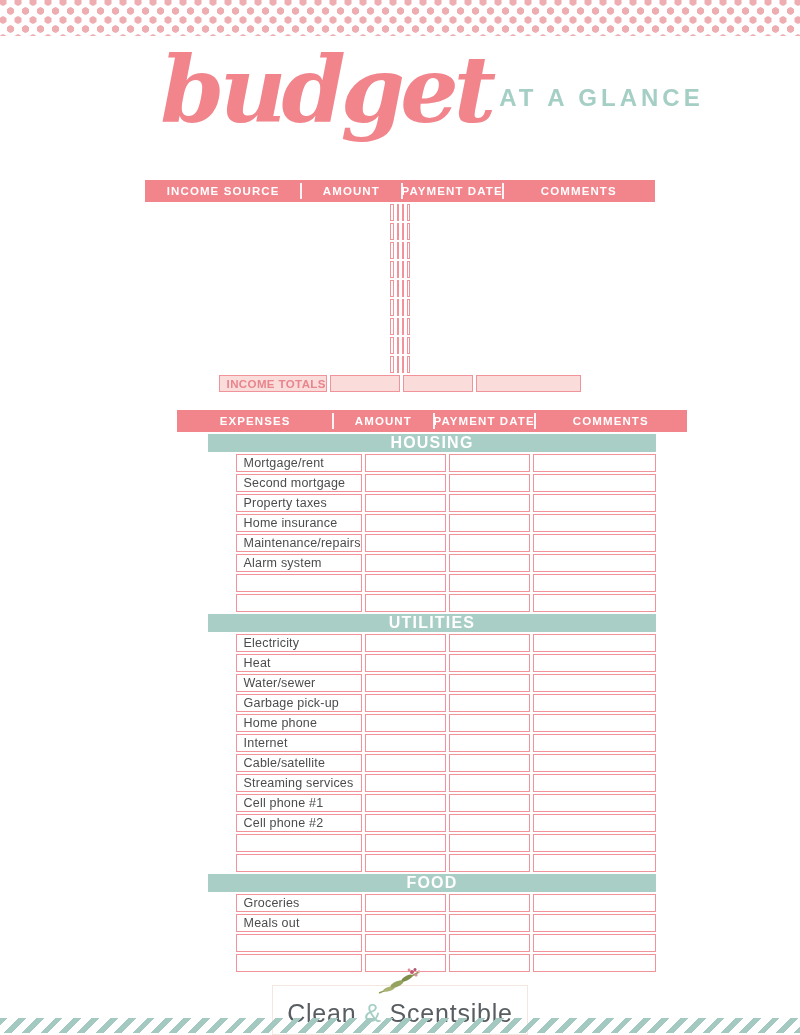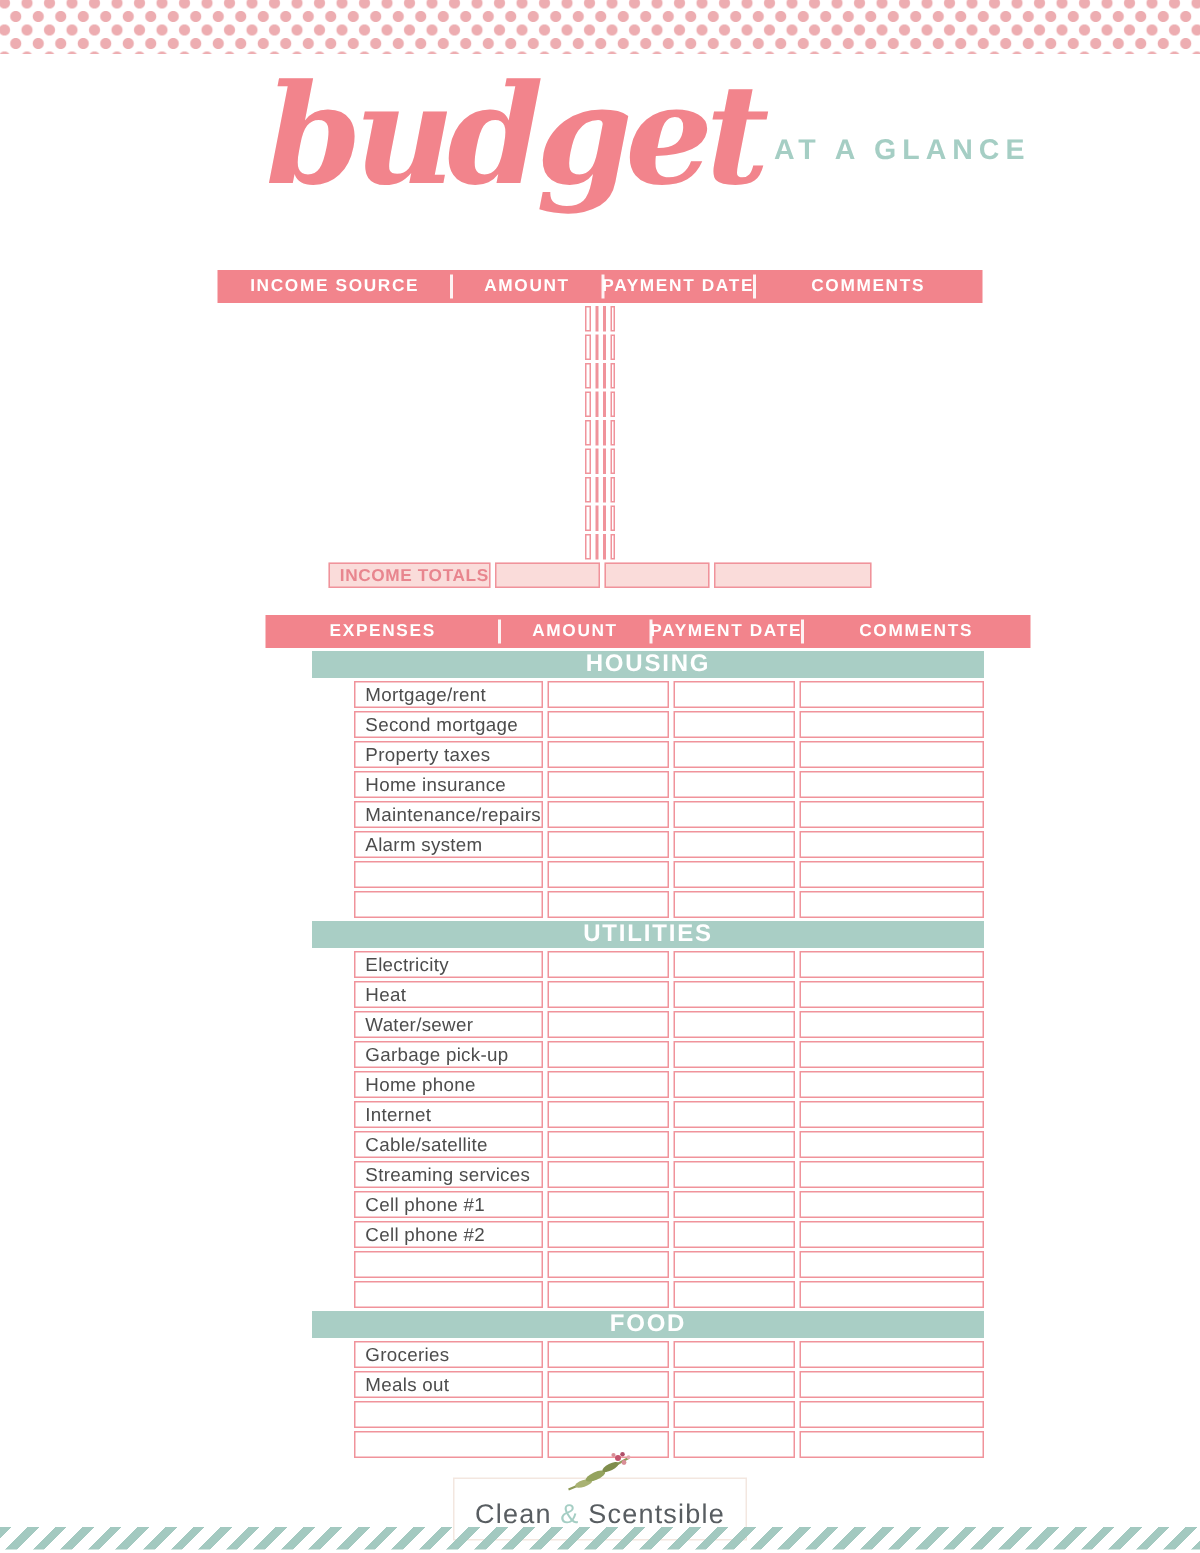--- a/index.html
+++ b/index.html
@@ -24,21 +24,21 @@
   .title{
     position:absolute;top:38px;left:0;width:100%;
     display:flex;justify-content:center;align-items:flex-end;
     transform:translateX(32px);
   }
   .title .script{
     font-family:"DejaVu Serif", serif;font-style:italic;font-weight:bold;
     font-size:92px;line-height:1.15;color:var(--pink);letter-spacing:-5px;
   }
   .title .suffix{
-    font-size:19px;font-weight:bold;letter-spacing:4px;
+    font-size:24px;font-weight:bold;letter-spacing:4px;
     color:var(--teal-text);margin-left:8px;margin-bottom:32px;white-space:nowrap;
   }
   
   .tbl{position:absolute;left:70px;width:660px;display:flex;flex-direction:column;gap:2px;align-items:center;}
   #income-table{top:180px;}
   #expenses-table{top:410px;padding-left:32px;}
   .tbl-header{
     display:grid;grid-template-columns:202fr 130fr 131fr 197fr;
     background:var(--pink);height:22px;
   }
@@ -78,21 +78,21 @@
   
   .footer{
     position:absolute;top:966px;left:0;width:100%;
     display:flex;flex-direction:column;align-items:center;
   }
   .sprig{position:relative;z-index:2;margin-bottom:-13px;}
   .brand-box{
     border:1px solid #f3e7e0;padding:13px 14px 6px;background:transparent;
   }
   .brand{
-    font-size:18px;color:#585d61;letter-spacing:.8px;white-space:nowrap;text-align:center;
+    font-size:25px;color:#585d61;letter-spacing:.8px;white-space:nowrap;text-align:center;
   }
   .brand .amp{color:var(--teal-text);}
 </style>
 </head>
 <body style="--pink: #f2848c; --pink-border: #f0939b; --pink-light: #fadcda; --pink-text: #e8858e; --teal: #a9cec5; --teal-text: #a5cec4; --dot: #edadb1; --stripe: #a3c9c0;">
 
 <div class="dots-band"></div>
 
 <div class="title">
   <span class="script">budget</span>

